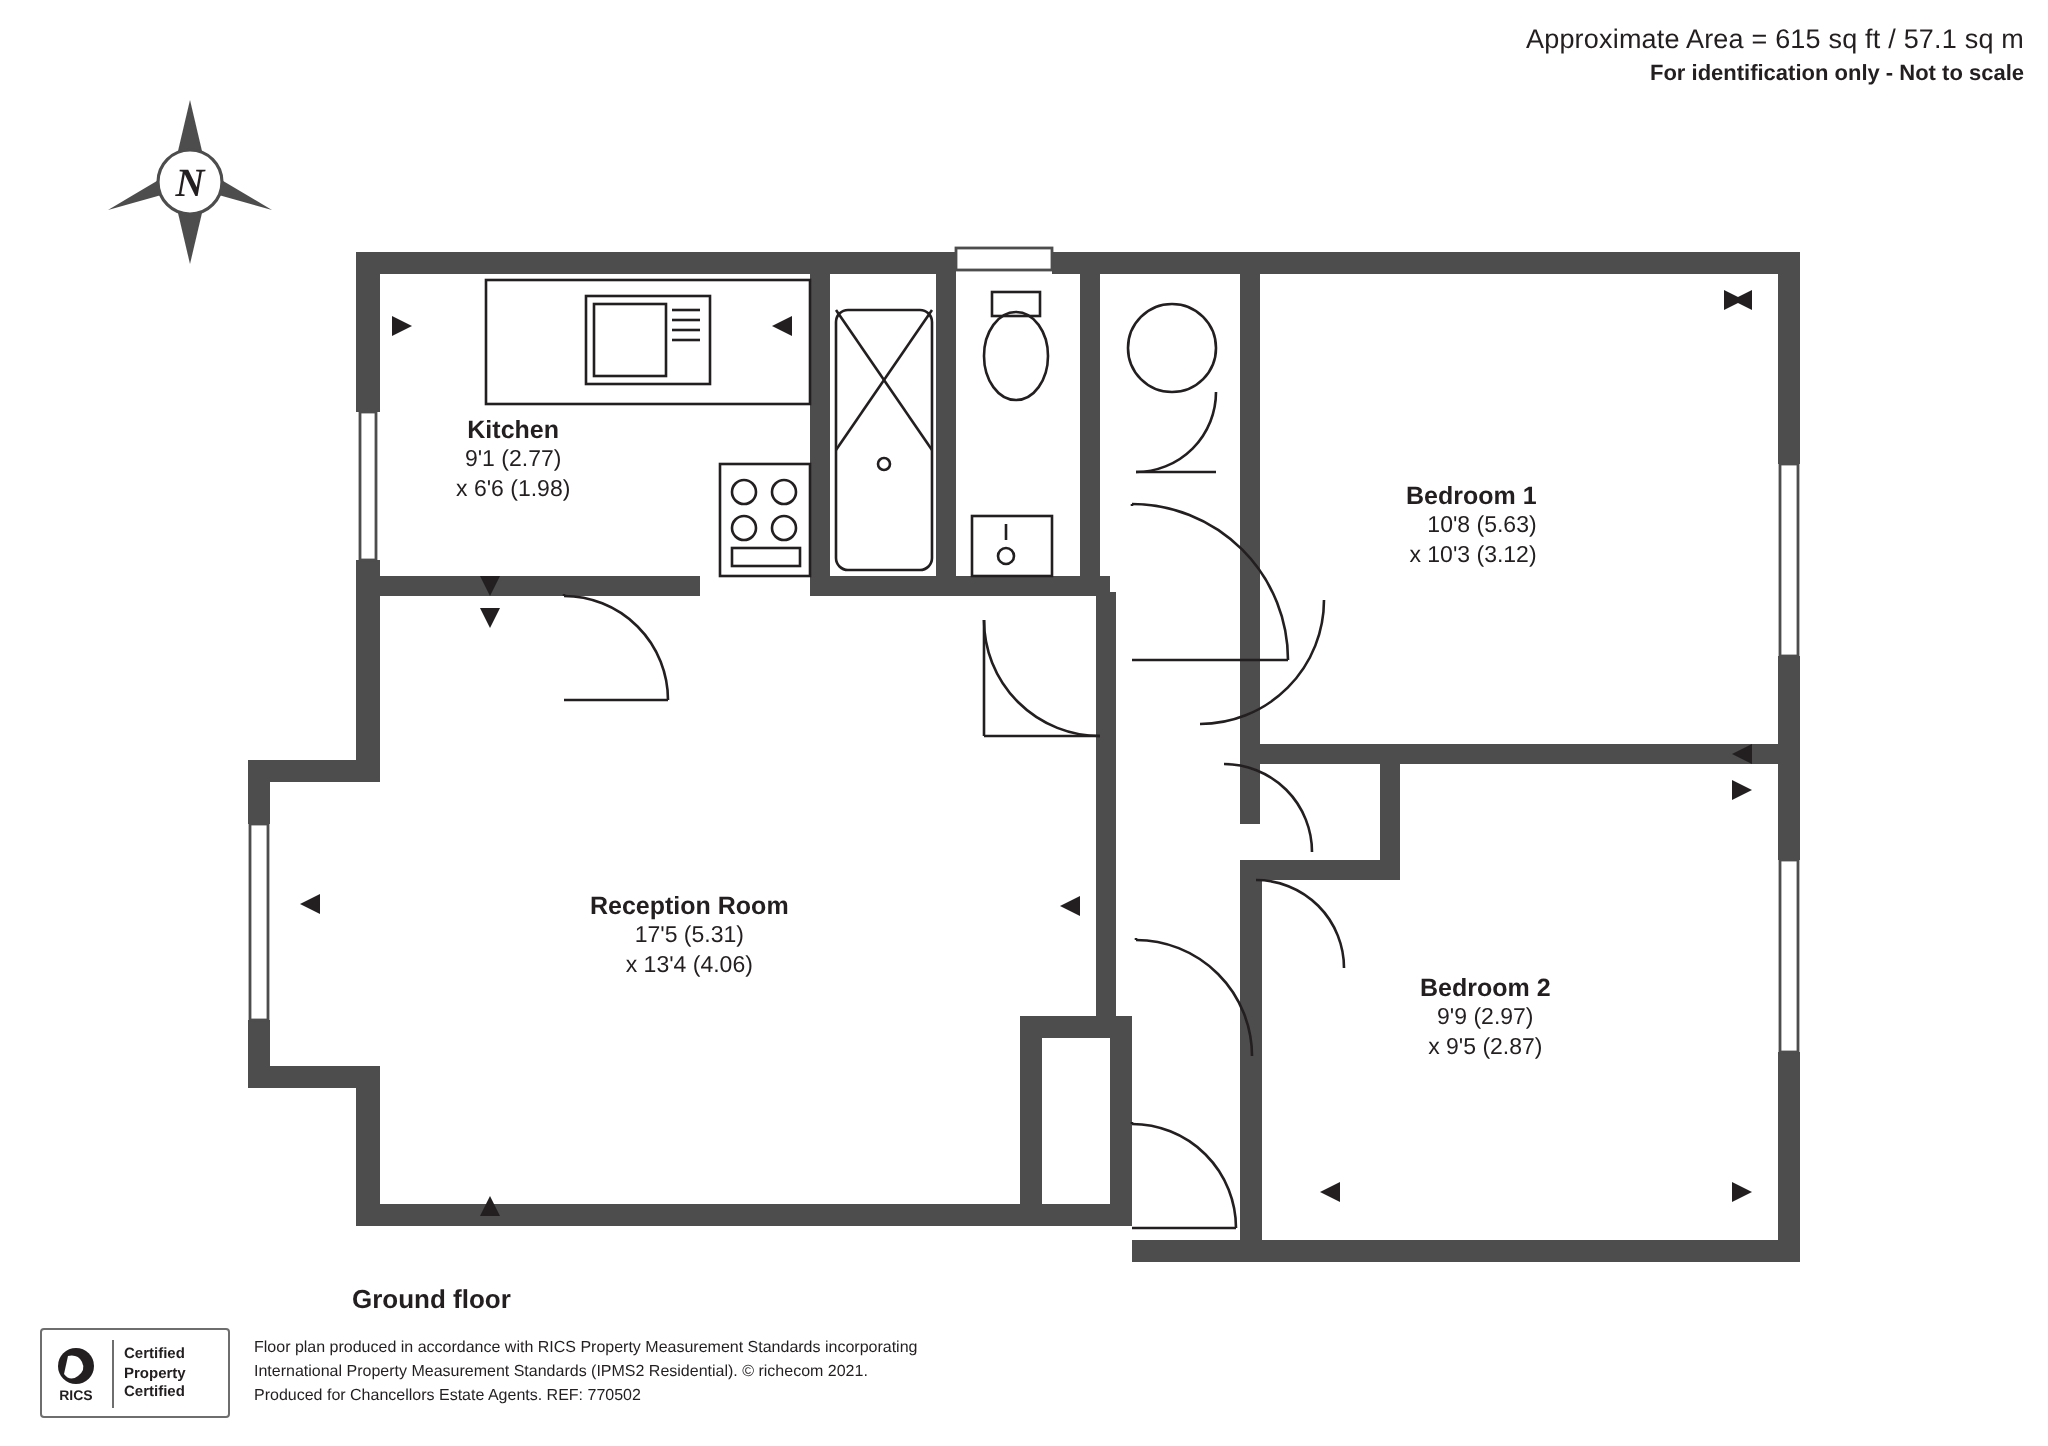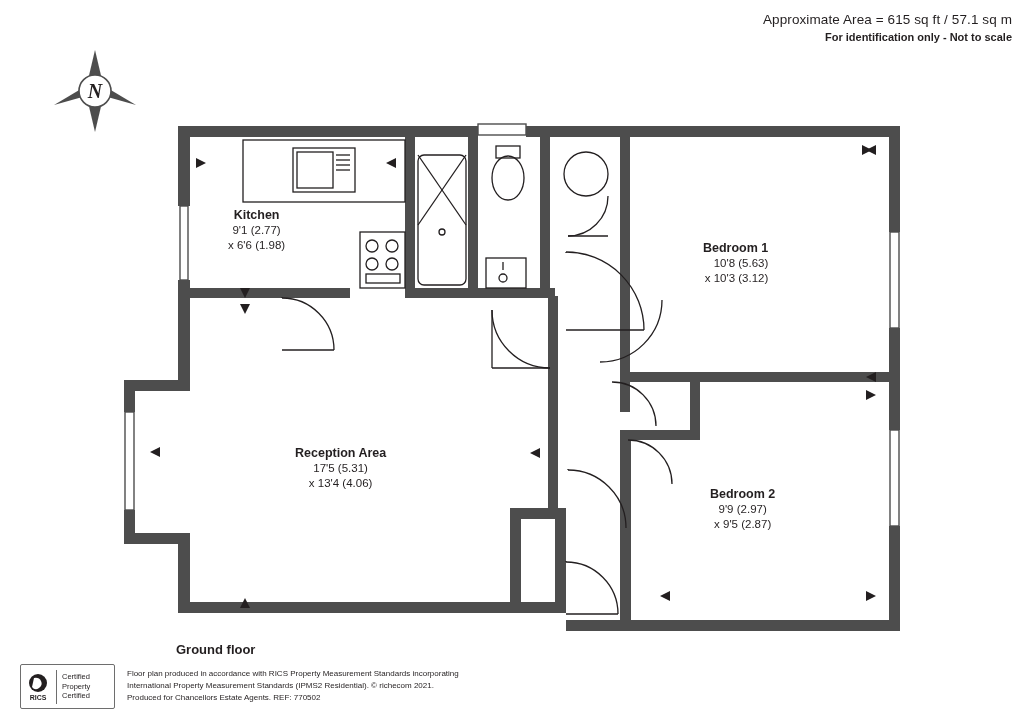--- a/index.html
+++ b/index.html
@@ -103,21 +103,21 @@
     flex: 0 0 26px;
   }
   .rics-divider {
     width: 1px;
     height: 34px;
     background: #6e6e6e;
     margin: 0 5px;
   }
   .rics-text {
     font-size: 7.5px;
-    font-weight: normal;
+    font-weight: bold;
     line-height: 1.32;
     color: #231f20;
   }
   .footer-text {
     margin-left: 12px;
     font-size: 8px;
     line-height: 1.5;
     color: #231f20;
     padding-top: 4px;
   }
@@ -305,21 +305,21 @@
     <div class="dim">x 6'6 (1.98)</div>
   </div>
 
   <div class="room-label" style="left:703px; top:240px;text-align:right;">
     <div class="name">Bedroom 1</div>
     <div class="dim">10'8 (5.63)</div>
     <div class="dim">x 10'3 (3.12)</div>
   </div>
 
   <div class="room-label" style="left:295px; top:445px;">
-    <div class="name">Reception Area</div>
+    <div class="name">Reception Room</div>
     <div class="dim">17'5 (5.31)</div>
     <div class="dim">x 13'4 (4.06)</div>
   </div>
 
   <div class="room-label" style="left:710px; top:486px;">
     <div class="name">Bedroom 2</div>
     <div class="dim">9'9 (2.97)</div>
     <div class="dim">x 9'5 (2.87)</div>
   </div>
 

